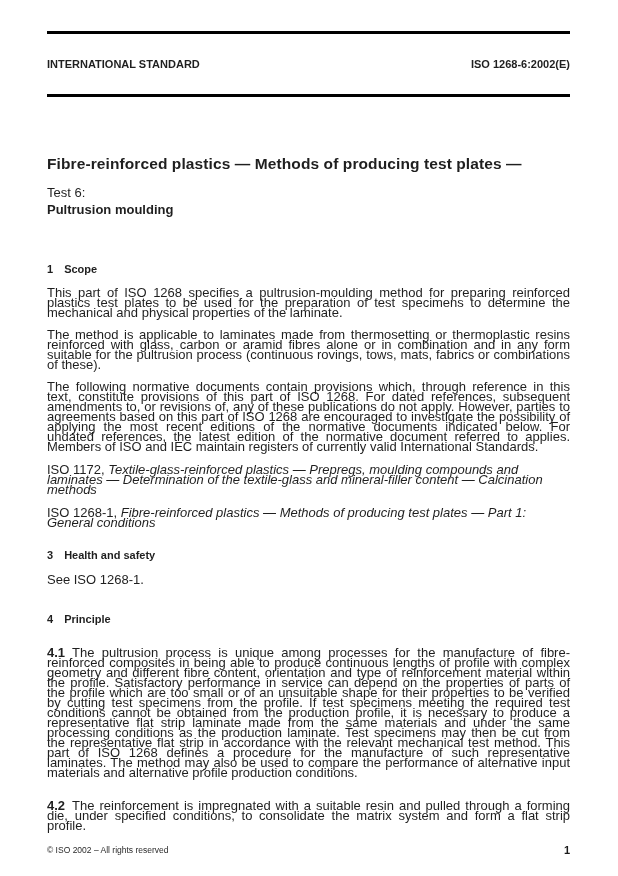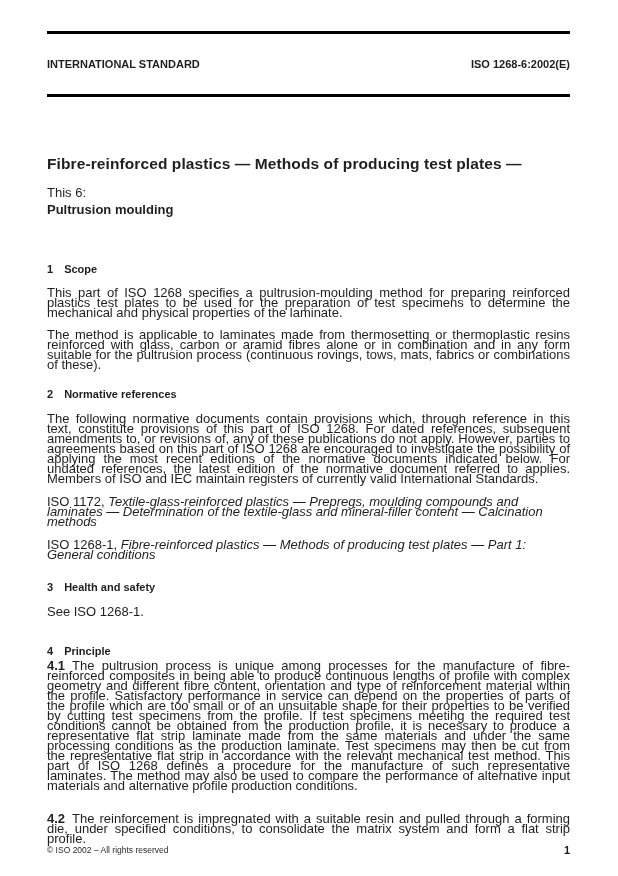--- a/index.html
+++ b/index.html
@@ -65,21 +65,21 @@
   .para {
     margin: 12px 0 0 0;
     font-size: 13px;
     line-height: 10px;
     text-align: justify;
     color: #1f1f1f;
   }
   .para-first { margin-top: 11px; }
   .ref { margin-top: 13px; text-align: left; }
   .clause-num { font-weight: bold; margin-right: 7px; }
-  .clause-41 { margin-top: 2px; }
+  .clause-41 { margin-top: 21px; }
   .clause-42 { margin-top: 23px; }
 
   .footer {
     position: absolute;
     left: 47px;
     right: 48px;
     bottom: 20px;
     display: flex;
     justify-content: space-between;
     align-items: center;
@@ -94,32 +94,29 @@
   <div class="content">
 
     <div class="rule rule-top"></div>
     <div class="header-row">
       <span>INTERNATIONAL STANDARD</span>
       <span>ISO 1268-6:2002(E)</span>
     </div>
     <div class="rule"></div>
 
     <div class="title-main">Fibre-reinforced plastics — Methods of producing test plates —</div>
-    <div class="title-part">This 6:</div>
+    <div class="title-part">Test 6:</div>
     <div class="title-sub">Pultrusion moulding</div>
 
     <div class="sec sec-1">
       <span class="num">1</span><span>Scope</span>
     </div>
     <p class="para para-first">This part of ISO 1268 specifies a pultrusion-moulding method for preparing reinforced plastics test plates to be used for the preparation of test specimens to determine the mechanical and physical properties of the laminate.</p>
     <p class="para">The method is applicable to laminates made from thermosetting or thermoplastic resins reinforced with glass, carbon or aramid fibres alone or in combination and in any form suitable for the pultrusion process (continuous rovings, tows, mats, fabrics or combinations of these).</p>
 
-    <div class="sec sec-2">
-      <span class="num">2</span><span>Normative references</span>
-    </div>
     <p class="para">The following normative documents contain provisions which, through reference in this text, constitute provisions of this part of ISO 1268. For dated references, subsequent amendments to, or revisions of, any of these publications do not apply. However, parties to agreements based on this part of ISO 1268 are encouraged to investigate the possibility of applying the most recent editions of the normative documents indicated below. For undated references, the latest edition of the normative document referred to applies. Members of ISO and IEC maintain registers of currently valid International Standards.</p>
     <p class="para ref"><span>ISO 1172,</span> <i>Textile-glass-reinforced plastics — Prepregs, moulding compounds and laminates — Determination of the textile-glass and mineral-filler content — Calcination methods</i></p>
     <p class="para ref"><span>ISO 1268-1,</span> <i>Fibre-reinforced plastics — Methods of producing test plates — Part 1: General conditions</i></p>
 
     <div class="sec sec-3">
       <span class="num">3</span><span>Health and safety</span>
     </div>
     <p class="para">See ISO 1268-1.</p>
 
     <div class="sec sec-4">

